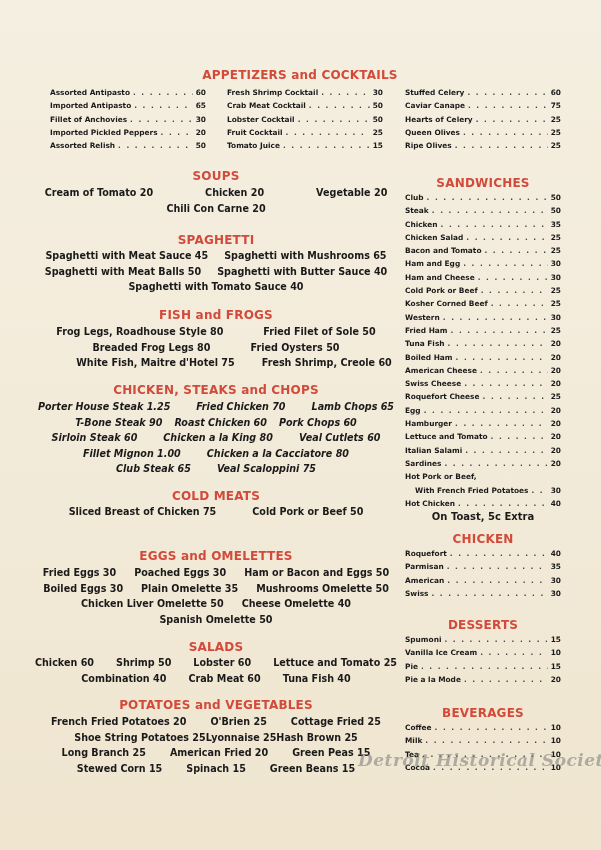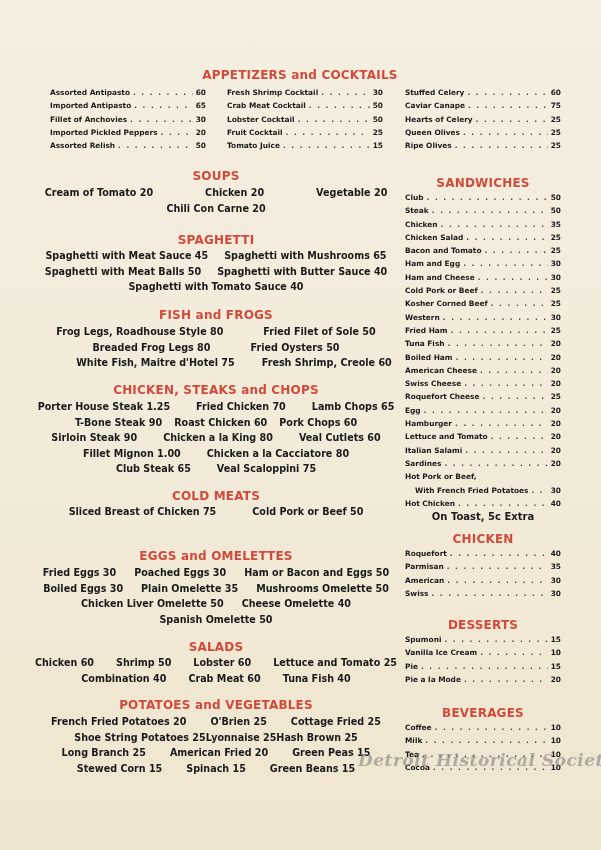--- a/index.html
+++ b/index.html
@@ -160,33 +160,33 @@
         <span>Breaded Frog Legs 80</span>
         <span>Fried Oysters 50</span>
       </div>
       <div class="line" style="gap: 27px; margin-left: 36px;">
         <span>White Fish, Maitre d'Hotel 75</span>
         <span>Fresh Shrimp, Creole 60</span>
       </div>
     </div>
 
   <div class="sec-title left" style="top:383px;">CHICKEN, STEAKS and CHOPS</div>
-  <div class="left" style="top:399px;" id="chicken">
+  <div class="left" style="top:399px;font-style:italic;" id="chicken">
       <div class="line" style="gap: 26px;">
         <span>Porter House Steak 1.25</span>
         <span>Fried Chicken 70</span>
         <span>Lamb Chops 65</span>
       </div>
       <div class="line" style="gap: 12px;">
         <span>T-Bone Steak 90</span>
         <span>Roast Chicken 60</span>
         <span>Pork Chops 60</span>
       </div>
       <div class="line" style="gap: 26px;">
-        <span>Sirloin Steak 90</span>
+        <span>Sirloin Steak 60</span>
         <span>Chicken a la King 80</span>
         <span>Veal Cutlets 60</span>
       </div>
       <div class="line" style="gap: 26px;">
         <span>Fillet Mignon 1.00</span>
         <span>Chicken a la Cacciatore 80</span>
       </div>
       <div class="line" style="gap: 26px;">
         <span>Club Steak 65</span>
         <span>Veal Scaloppini 75</span>

